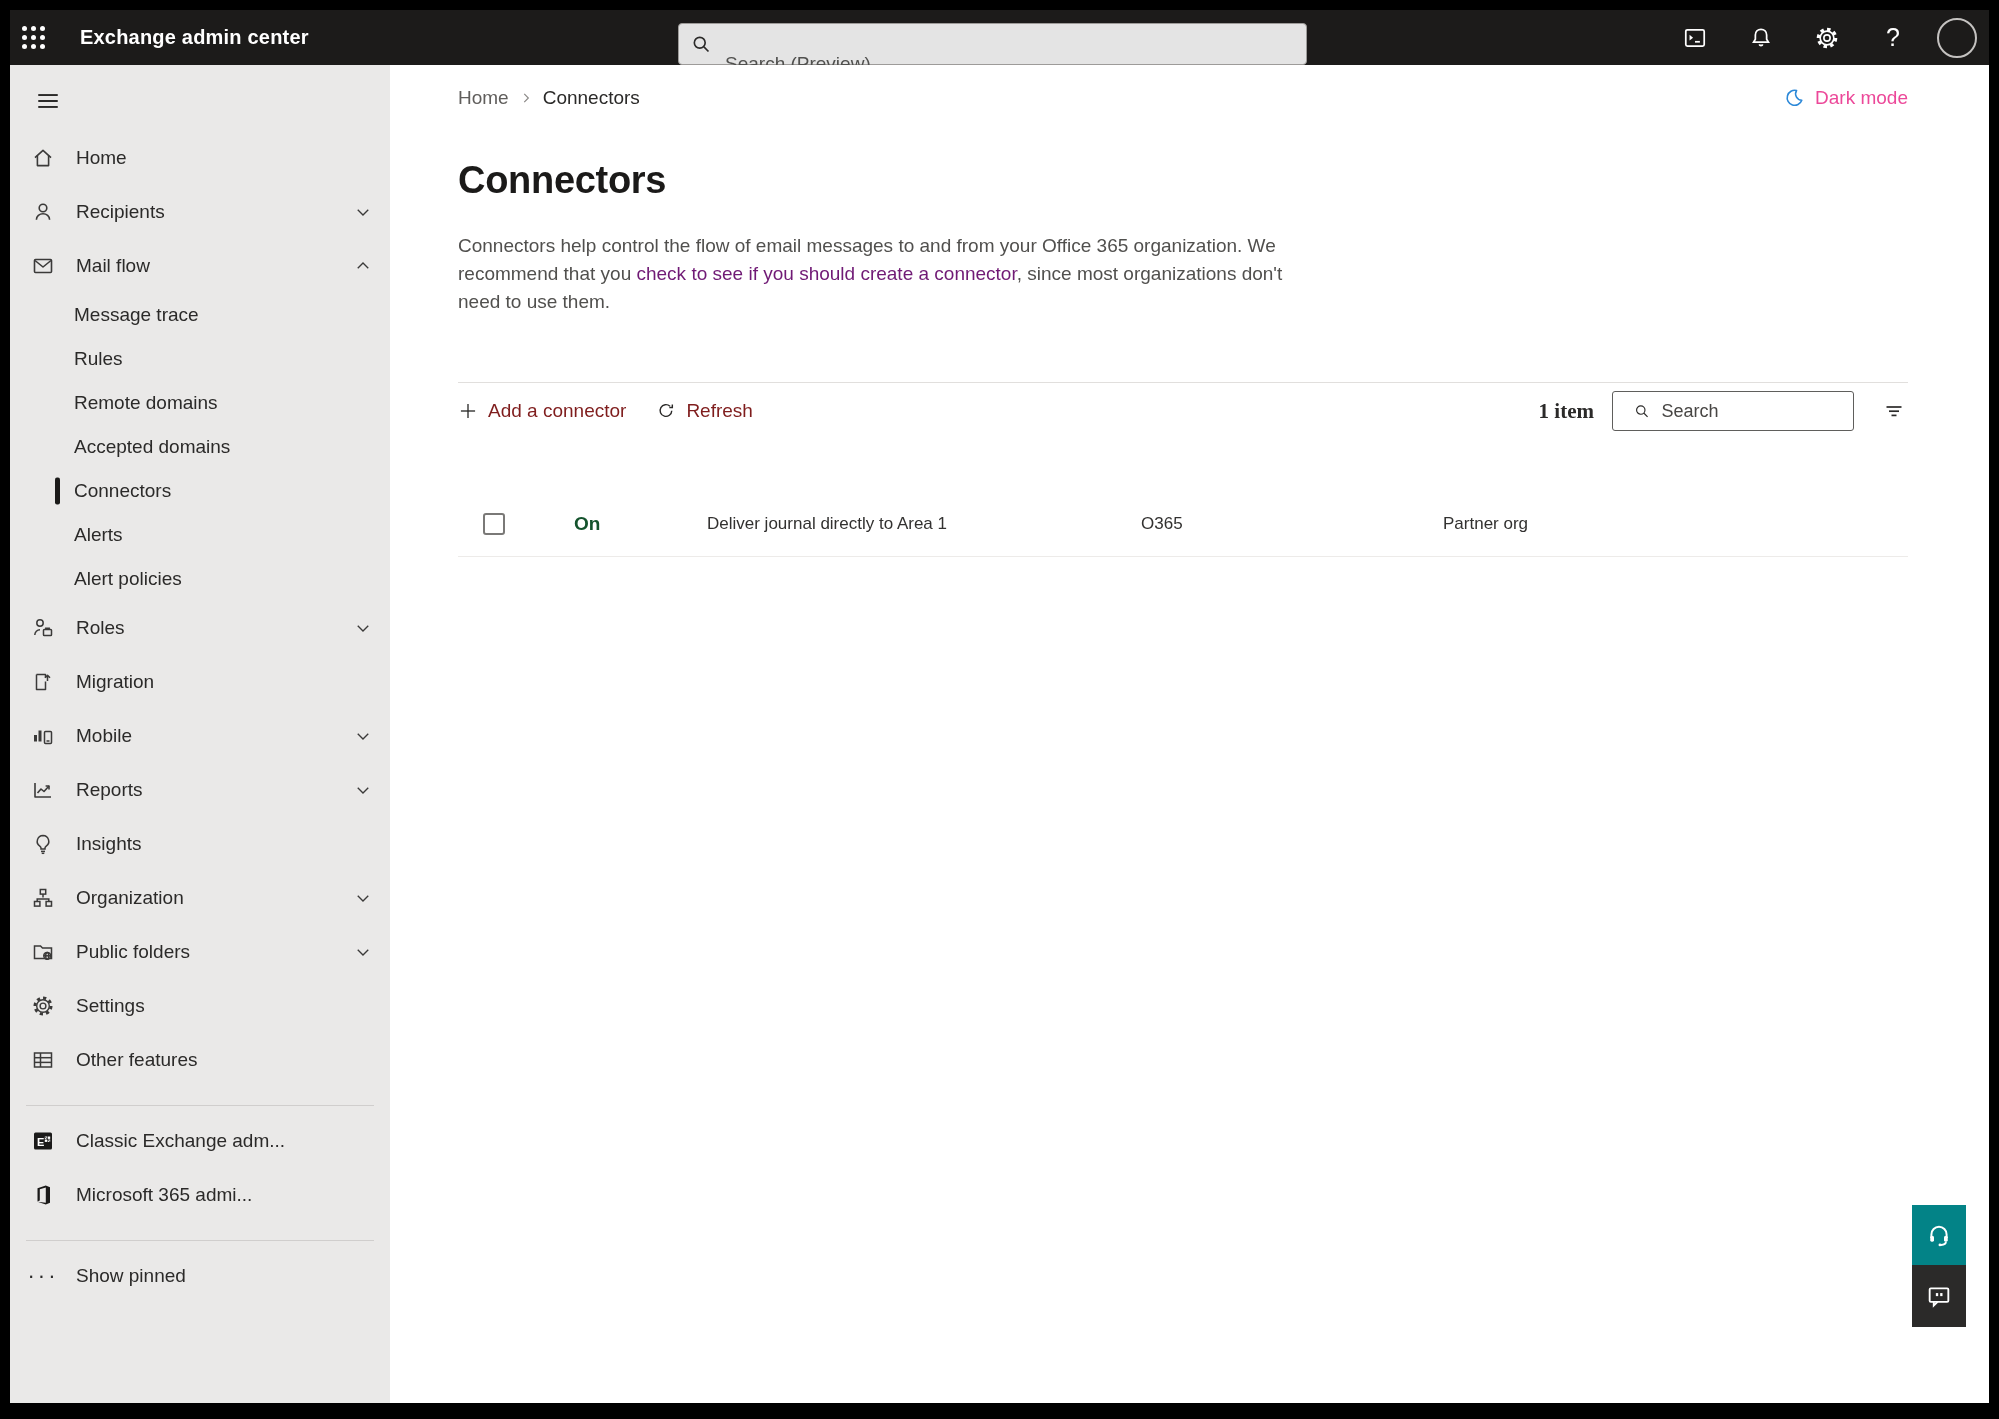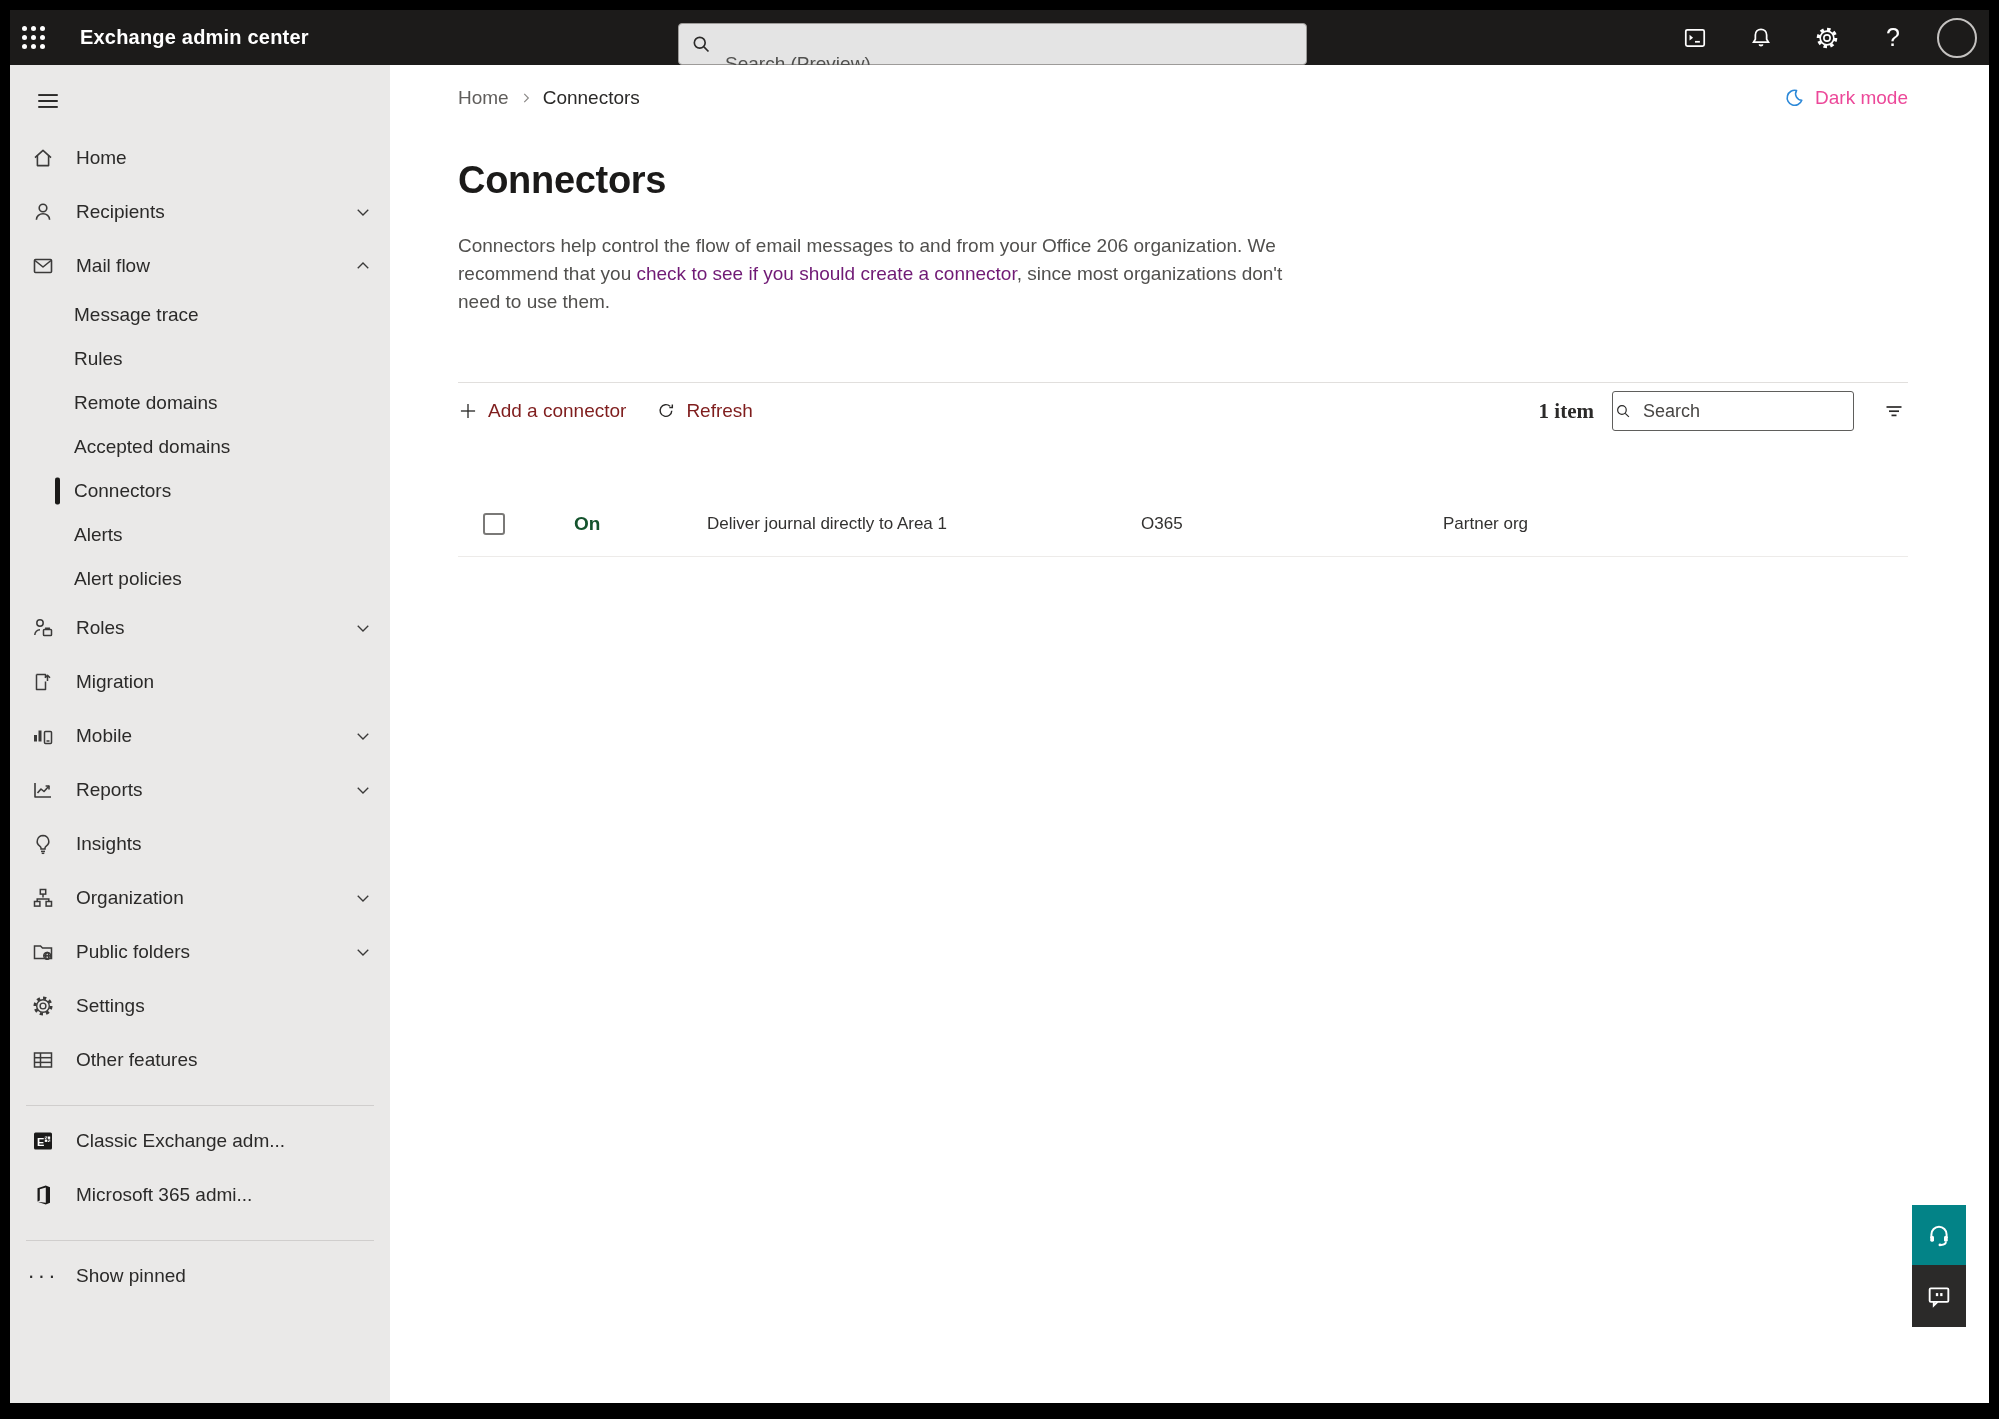--- a/index.html
+++ b/index.html
@@ -58,21 +58,21 @@
   .page-desc { margin-top:30px; max-width:845px; font-size:19px; line-height:28px; color:#51504e; }
   .page-desc .strong { color:#701a75; font-weight:400; }
 
   .toolbar-divider { margin-top:66px; height:1px; background:#e1dfdd; }
   .toolbar { height:56px; display:flex; align-items:center; }
   .tb-btn { display:flex; align-items:center; gap:10px; font-size:19px; color:#7f1d1d; cursor:pointer; }
   .tb-btn + .tb-btn { margin-left:30px; }
   .tb-right { margin-left:auto; display:flex; align-items:center; }
   .item-count { font-family:"Liberation Serif", serif; font-weight:700; font-size:21px; color:#2b2a29; }
   .list-search { margin-left:18px; width:242px; height:40px; border:1px solid #5f5e5c; border-radius:3px;
-    display:flex; align-items:center; padding:0 2px; background:#fff; }
+    display:flex; align-items:center; padding:0 21px; background:#fff; }
   .list-search input { border:0; outline:0; width:100%; margin-left:12px; font-size:18px; color:#2b2a29; font-family:"Liberation Sans", sans-serif; }
   .list-search input::placeholder { color:#484644; }
   .filter-btn { margin-left:26px; width:28px; height:28px; display:flex; align-items:center; justify-content:center; color:#2b2a29; cursor:pointer; }
 
   .grid { margin-top:52px; }
   .grid-row { display:grid; grid-template-columns:80px 169px 434px 302px 1fr; align-items:center; }
   .grid-head { height:46px; border-bottom:1px solid #e5e3e1; font-size:17px; color:#484644; }
   .grid-body-row { height:66px; border-bottom:1px solid #edebe9; font-size:17px; color:#323130; cursor:pointer; }
   .cell-check { padding-left:25px; }
   .checkbox { width:22px; height:22px; border:2px solid #7a7977; border-radius:3px; background:#fff; cursor:pointer; }
@@ -383,21 +383,21 @@
         <div class="darkmode">
           <svg width="22" height="22" viewBox="0 0 24 24" fill="none" stroke="#2b88d8" stroke-width="1.7" stroke-linejoin="round">
             <path d="M14.8 3.8a8.2 8.2 0 1 0 5.7 10.7A7 7 0 0 1 14.8 3.8z"></path>
           </svg>
           <span class="lbl">Dark mode</span>
         </div>
       </div>
 
       <div class="page-title">Connectors</div>
 
-      <div class="page-desc"><span>Connectors help control the flow of email messages to and from your Office 206 organization. We recommend that you </span><span class="strong">check to see if you should create a connector</span><span>, since most organizations don't need to use them.</span></div>
+      <div class="page-desc"><span>Connectors help control the flow of email messages to and from your Office 365 organization. We recommend that you </span><span class="strong">check to see if you should create a connector</span><span>, since most organizations don't need to use them.</span></div>
 
       <div class="toolbar-divider"></div>
 
       <div class="toolbar">
         <div class="tb-btn">
           <svg width="20" height="20" viewBox="0 0 24 24" stroke="#2b2a29" stroke-width="1.6">
             <line x1="12" y1="3.5" x2="12" y2="20.5"></line>
               <line x1="3.5" y1="12" x2="20.5" y2="12"></line>
           </svg>
           <span>Add a connector</span>

